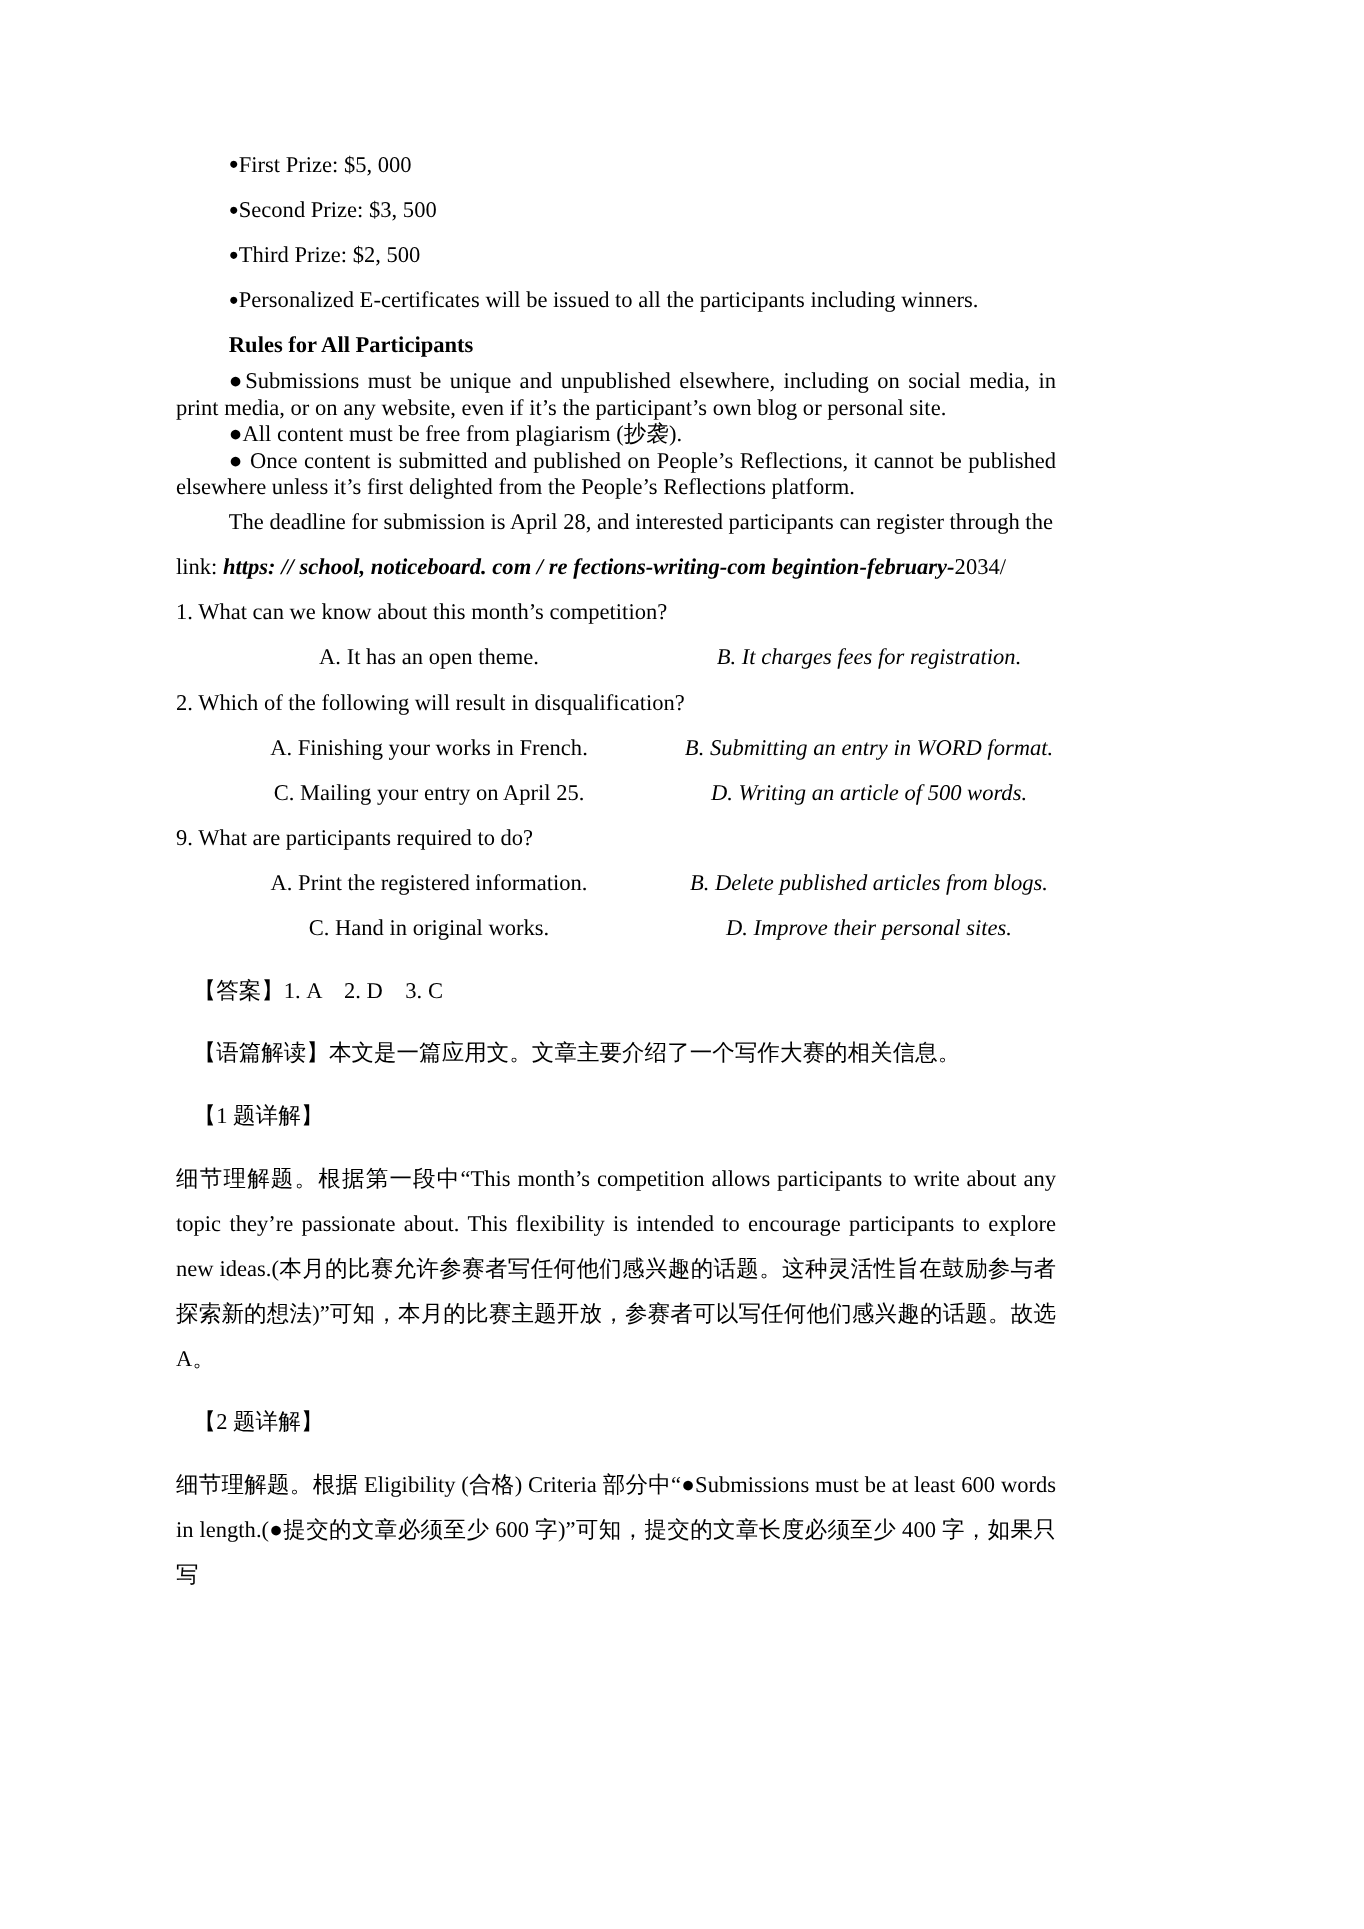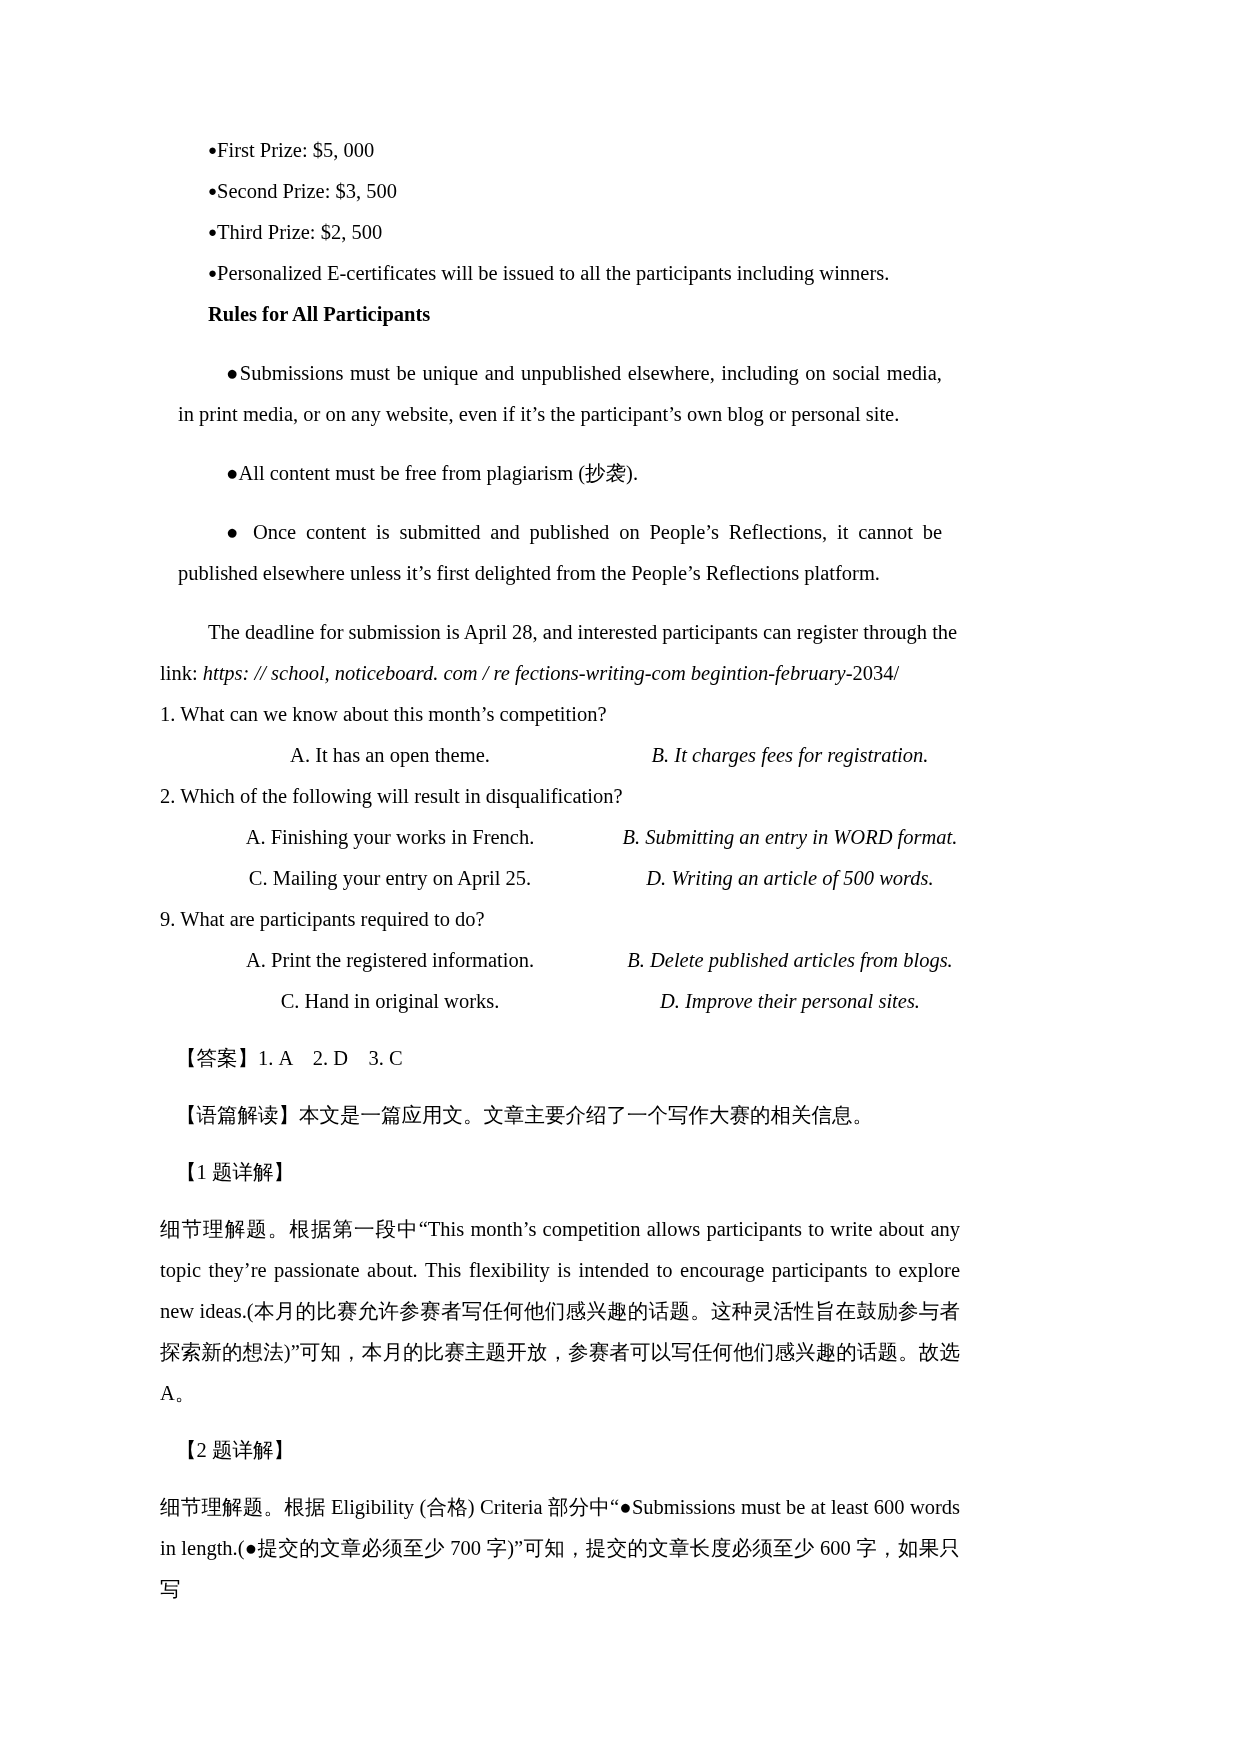--- a/index.html
+++ b/index.html
@@ -32,24 +32,24 @@
     padding: 0;
     text-indent: 48px;
     line-height: 41px;
     white-space: nowrap;
   }
   .bullet-line .dot {
     font-size: 15px;
     vertical-align: 2px;
   }
   .bullet-wrap {
-    margin: 18px;
+    margin: 0;
     padding: 0;
     text-indent: 48px;
-    line-height: 41px;
+    line-height: 24px;
     text-align: justify;
   }
   .bullet-wrap.spread {
     text-align: justify;
     text-justify: inter-word;
   }
   .section-head {
     text-indent: 48px;
     font-weight: bold;
     line-height: 41px;
@@ -59,21 +59,21 @@
     text-indent: 48px;
     line-height: 41px;
     margin: 0;
     text-align: justify;
   }
   .link-line {
     line-height: 41px;
     margin: 0;
     text-indent: 0;
   }
-  .link-line i { font-style: italic; }
+  .link-line i { font-style: italic; font-weight: bold; }
 
   
   .q-stem {
     line-height: 41px;
     margin: 0;
     text-indent: 0;
   }
   .q-options {
     display: flex;
     line-height: 41px;
@@ -149,16 +149,16 @@
       <div class="opt right">D. Improve their personal sites.</div>
     </div>
 
     <p class="ans-line cn">【答案】1. A　2. D　3. C</p>
     <p class="ans-line cn">【语篇解读】本文是一篇应用文。文章主要介绍了一个写作大赛的相关信息。</p>
 
     <p class="ans-line cn">【1 题详解】</p>
     <p class="ana-para cn">细节理解题。根据第一段中“This month’s competition allows participants to write about any topic they’re passionate about. This flexibility is intended to encourage participants to explore new ideas.(本月的比赛允许参赛者写任何他们感兴趣的话题。这种灵活性旨在鼓励参与者探索新的想法)”可知，本月的比赛主题开放，参赛者可以写任何他们感兴趣的话题。故选 A。</p>
 
     <p class="ans-line cn">【2 题详解】</p>
-    <p class="ana-para cn">细节理解题。根据 Eligibility (合格) Criteria 部分中“●Submissions must be at least 600 words in length.(●提交的文章必须至少 700 字)”可知，提交的文章长度必须至少 600 字，如果只写</p>
+    <p class="ana-para cn">细节理解题。根据 Eligibility (合格) Criteria 部分中“●Submissions must be at least 600 words in length.(●提交的文章必须至少 600 字)”可知，提交的文章长度必须至少 400 字，如果只写</p>
 
   </div>
 </div>
 
 </body></html>

